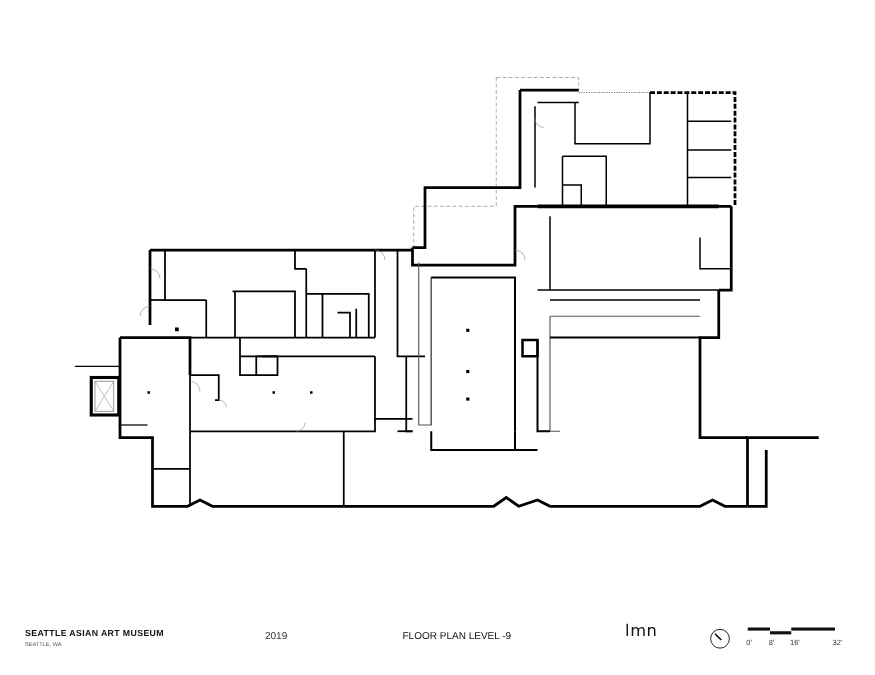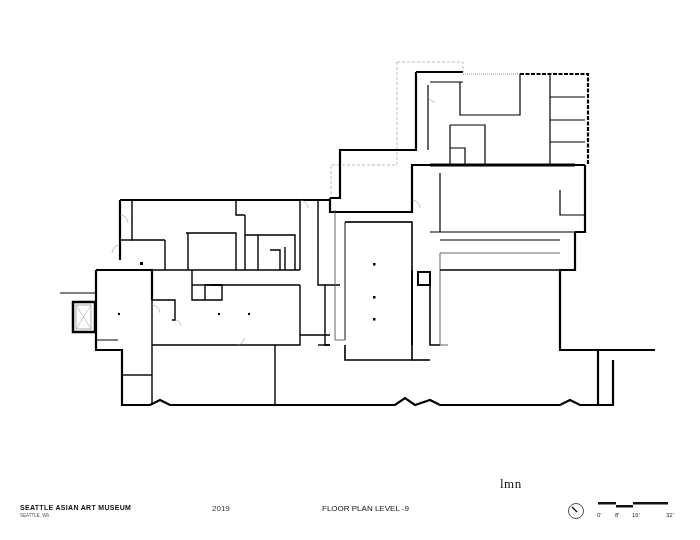--- a/index.html
+++ b/index.html
@@ -130,21 +130,21 @@
       <path d="M428 95 a7 7 0 0 0 7 7"></path>
       <path d="M237 345 a7 7 0 0 0 7 -7"></path>
     </g>
   </g>
 </svg>
 
 <div class="footer-text title-bold" style="left:20px;top:504px;">SEATTLE ASIAN ART MUSEUM</div>
 <div class="footer-text subtitle" style="left:20px;top:513px;">SEATTLE, WA</div>
 <div class="footer-text year" style="left:212px;top:504px;">2019</div>
 <div class="footer-text floor" style="left:308px;top:504px;"><b>FLOOR PLAN</b> <span>LEVEL -9</span></div>
-<div class="footer-text logo" style="left:500px;top:476px;font-family:Liberation Serif, serif;">lmn</div>
+<div class="footer-text logo" style="left:500px;top:498px;">lmn</div>
 
 <svg style="position:absolute;left:567px;top:502px;" width="18" height="18" viewBox="0 0 18 18">
   <circle cx="9" cy="9" r="7.5" fill="none" stroke="#222" stroke-width="0.8"></circle>
   <line x1="5" y1="5" x2="10" y2="10" stroke="#111" stroke-width="1.4"></line>
 </svg>
 
 <svg style="position:absolute;left:598px;top:500px;" width="80" height="12" viewBox="0 0 80 12">
   <rect x="0" y="2" width="18" height="2.5" fill="#111"></rect>
   <rect x="18" y="5" width="17" height="2.5" fill="#111"></rect>
   <rect x="35" y="2" width="35" height="2.5" fill="#111"></rect>

